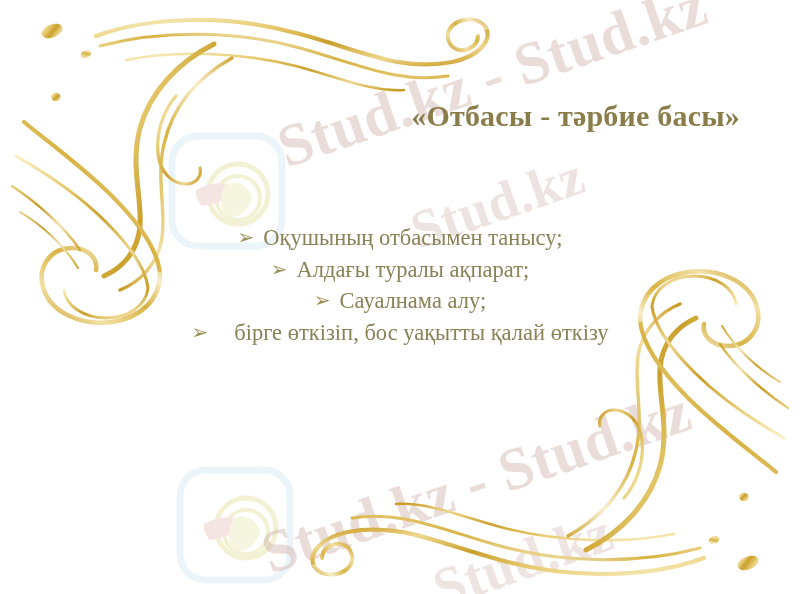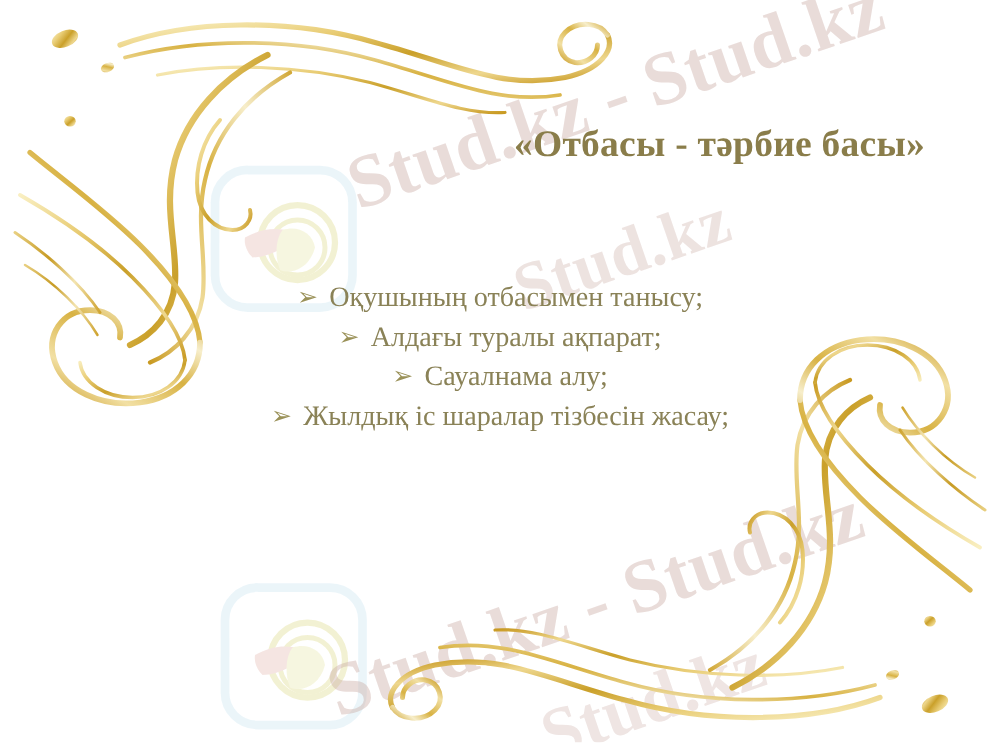--- a/index.html
+++ b/index.html
@@ -206,18 +206,18 @@
       <span class="li">
         <span class="mk">➢</span><span class="tx">Оқушының отбасымен танысу;</span>
       </span>
       <span class="li">
         <span class="mk">➢</span><span class="tx">Алдағы туралы ақпарат;</span>
       </span>
       <span class="li">
         <span class="mk">➢</span><span class="tx">Сауалнама алу;</span>
       </span>
       <span class="li">
-        <span class="mk">➢</span><span class="tx">Жылдық іс шаралар тізбесін жасау;</span>
+        <span class="mk gap">➢</span><span class="tx">бірге өткізіп, бос уақытты қалай өткізу</span>
       </span>
     </div>
 
   </div>
 </div>
 
 </body></html>

